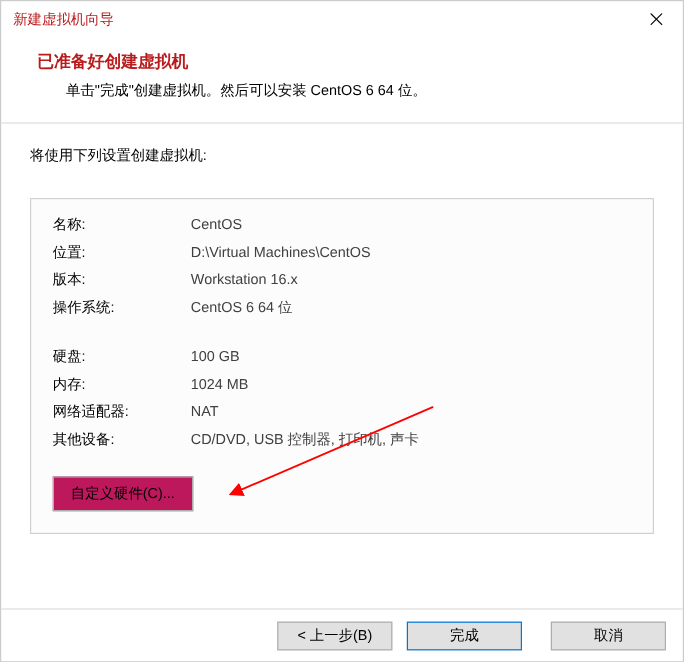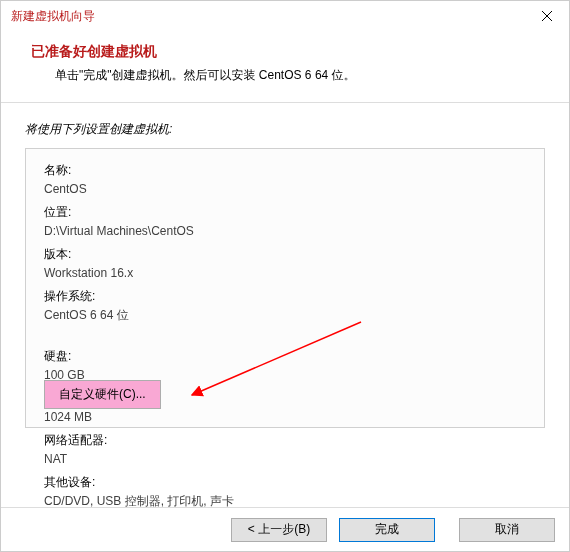--- a/index.html
+++ b/index.html
@@ -58,53 +58,51 @@
     }
     .divider {
       border: none;
       border-top: 1px solid #dddddd;
     }
     .content {
       padding: 18px 24px 0 24px;
     }
     .section-label {
       font-size: 12px;
-      margin-bottom: 10px;
-      font-style: italic;
+      margin-bottom: 27px;
     }
     .settings-box {
       border: 1px solid #d0d0d0;
       background: #fcfcfc;
       padding: 12px 18px 16px 18px;
       height: 280px;
       position: relative;
     }
     .prop-row {
       display: flex;
       margin-bottom: 4px;
       line-height: 19px;
-      flex-direction: column;
     }
     .prop-label {
       width: 115px;
       color: #000;
     }
     .prop-value {
       flex: 1;
       color: #404040;
     }
     .prop-gap {
       height: 18px;
     }
     .customize-btn {
       position: absolute;
       bottom: 18px;
       left: 18px;
       padding: 5px 14px;
-      background: #f9a8d4;
+      background: #be185d;
       border: 1px solid #adadad;
       font-family: inherit;
       font-size: 12px;
       cursor: pointer;
     }
     .arrow-overlay {
       position: absolute;
       pointer-events: none;
     }
     .footer {

